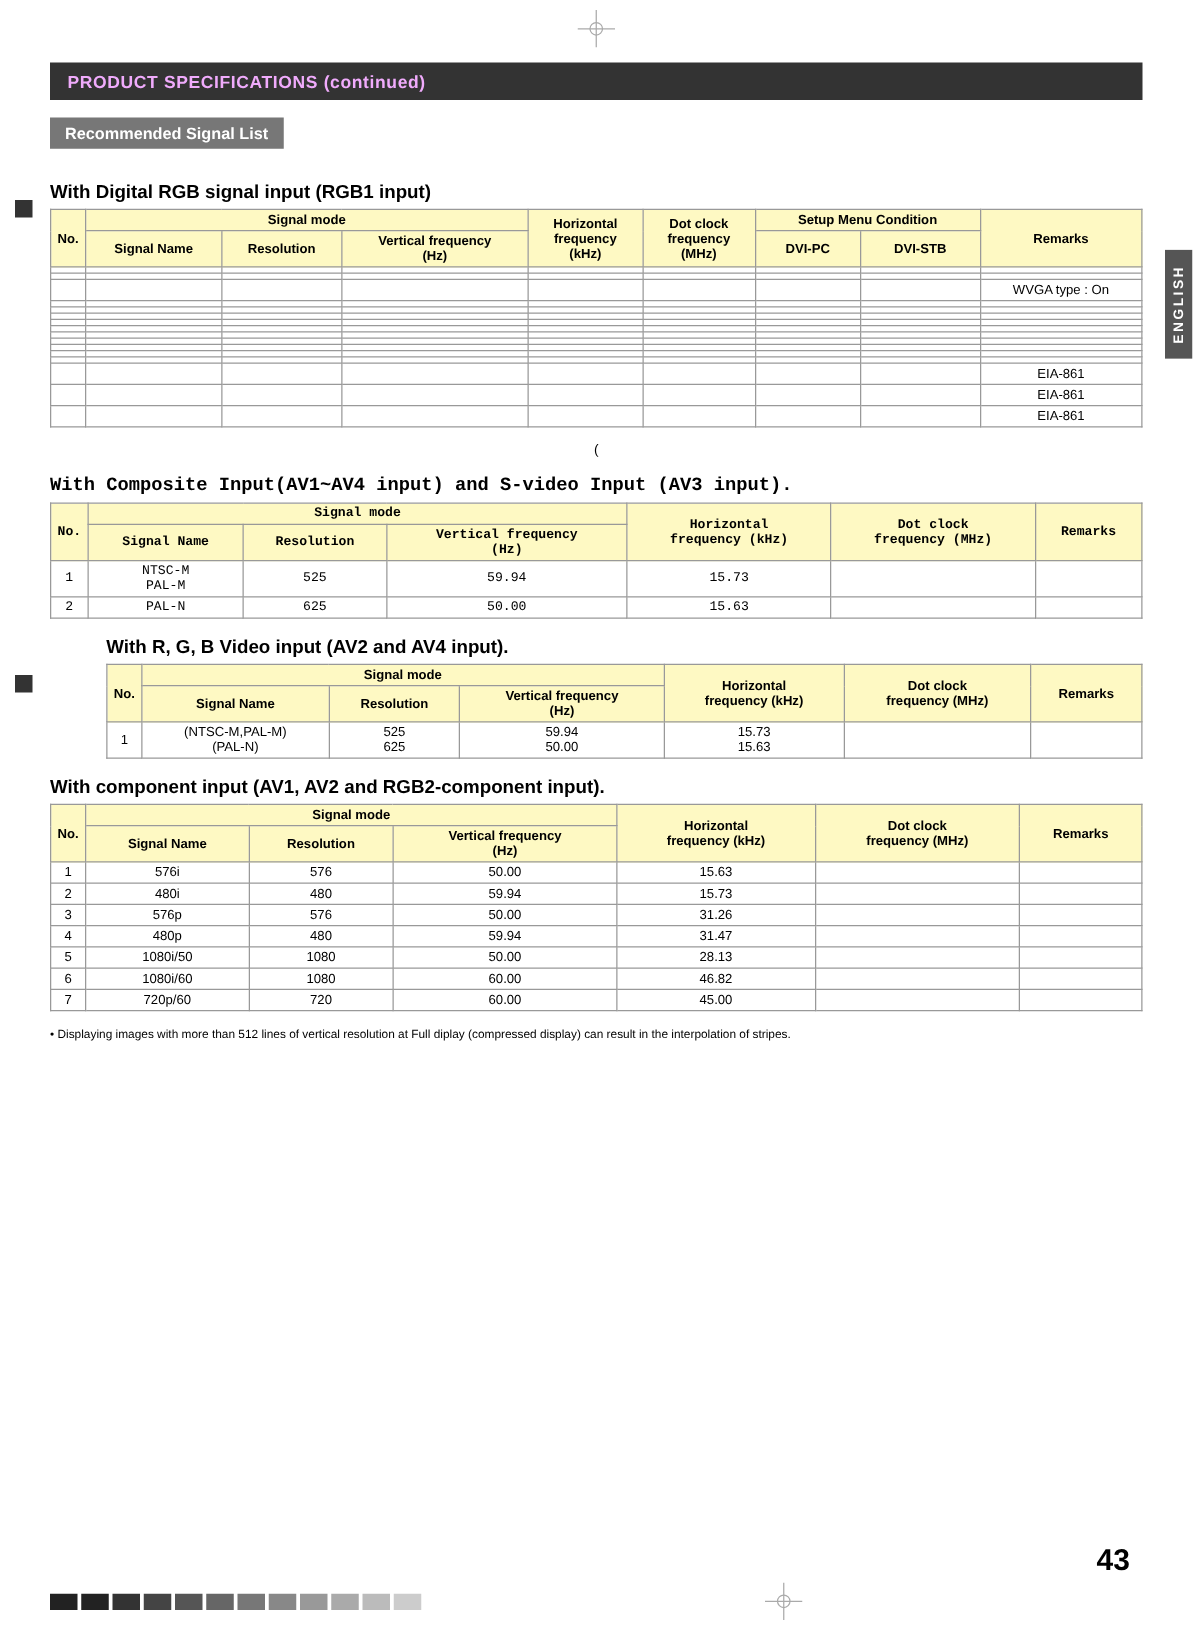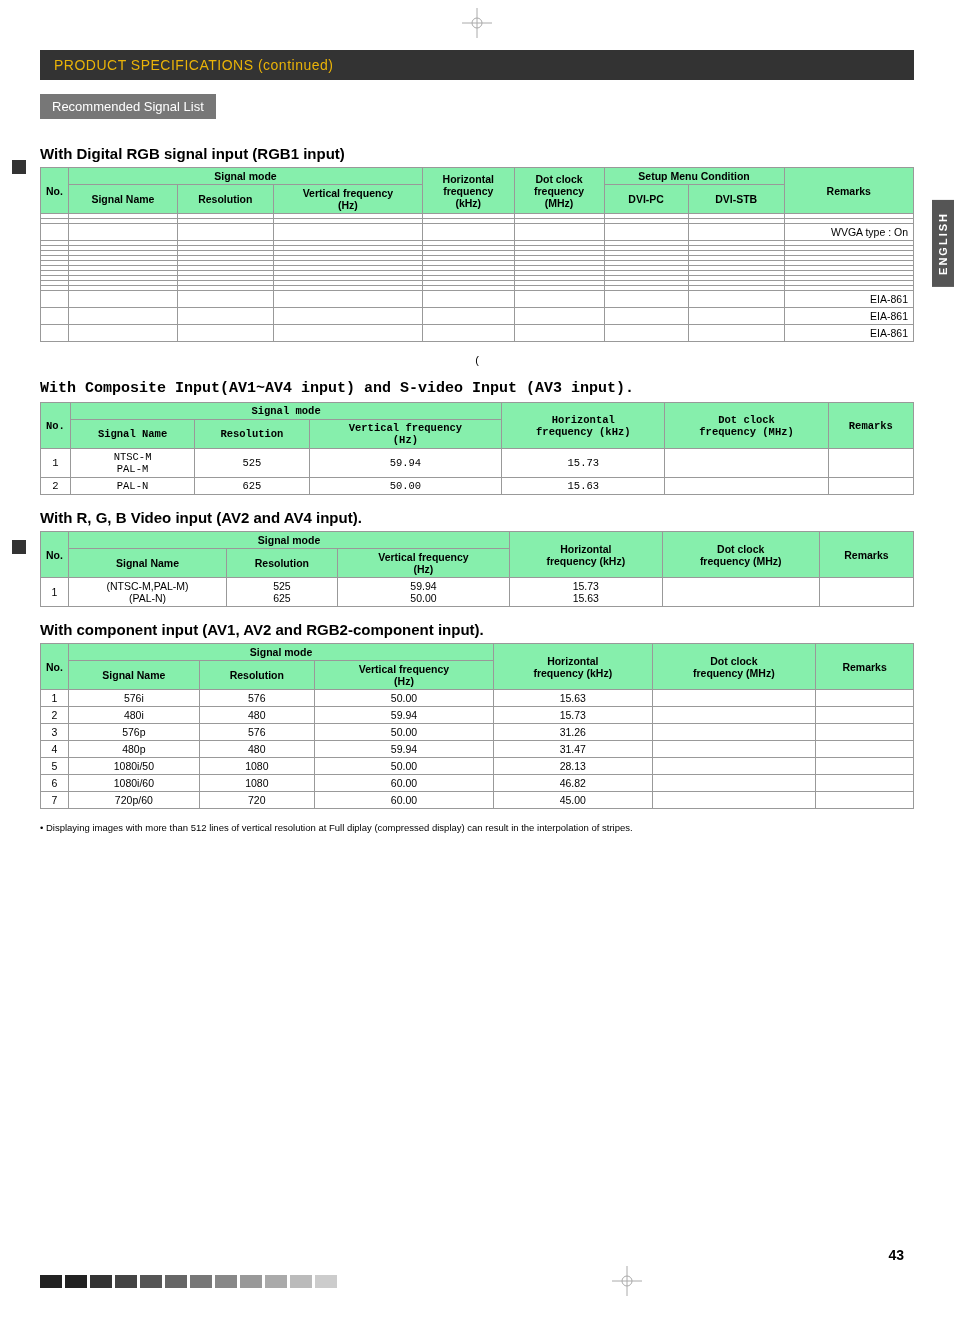--- a/index.html
+++ b/index.html
@@ -28,24 +28,24 @@
       margin-bottom: 12px;
       font-size: 10.5px;
     }
     th, td {
       border: 1px solid #999;
       padding: 2px 5px;
       text-align: center;
       vertical-align: middle;
     }
     th {
-      background: #86efac;
+      background: #fef9c3;
       font-weight: bold;
     }
-    .remarks-col { text-align: right; }
+    .remarks-col { text-align: center; }
 
     .footnotes {
       font-size: 9.5px;
       margin-top: 8px;
       line-height: 1.5;
     }
   </style>
 </head>
 <body>
 
@@ -56,24 +56,24 @@
     <circle cx="15" cy="15" r="5" fill="none" stroke="#aaa" stroke-width="1"></circle>
   </svg>
 </div>
 
 <div style="position:absolute;left:12px;top:160px;width:14px;height:14px;background:#333;"></div>
 <div style="position:absolute;left:12px;top:540px;width:14px;height:14px;background:#333;"></div>
 
 <div style="position:absolute;right:0;top:200px;background:#555;color:#fff;font-size:11px;font-weight:bold;writing-mode:vertical-rl;transform:rotate(180deg);padding:12px 5px;letter-spacing:2px;">ENGLISH</div>
 
 <div style="margin-top:30px;">
-  <div style="background:#333;color:#eab308;font-size:14px;font-weight:normal;padding:7px 14px;margin-bottom:14px;letter-spacing:0.5px;">PRODUCT SPECIFICATIONS (continued)</div>
-
-  
-  <div style="background:#777;color:#fff;font-size:13px;font-weight:normal;padding:5px 12px;margin-bottom:14px;display:inline-block;">Recommended Signal List</div>
+  <div style="background:#333;color:#f0abfc;font-size:14px;font-weight:bold;padding:7px 14px;margin-bottom:14px;letter-spacing:0.5px;">PRODUCT SPECIFICATIONS (continued)</div>
+
+  
+  <div style="background:#777;color:#fff;font-size:13px;font-weight:bold;padding:5px 12px;margin-bottom:14px;display:inline-block;">Recommended Signal List</div>
 
   
   <div>
     <div class="subsection-title">With Digital RGB signal input (RGB1 input)</div>
     <table>
       <thead>
         <tr>
           <th rowspan="2" style="width:28px;">No.</th>
           <th colspan="3">Signal mode</th>
           <th rowspan="2">Horizontal<br>frequency<br>(kHz)</th>
@@ -306,21 +306,21 @@
     <td>50.00</td>
     <td>15.63</td>
     <td></td>
     <td class="remarks-col"></td>
   </tr>
         </tbody>
     </table>
   </div>
 
   
-  <div style="margin-top:14px;">
+  <div style="margin-top:14px;margin-left:45px;">
     <div class="subsection-title">With R, G, B Video input (AV2 and AV4 input).</div>
     <table>
       <thead>
         <tr>
           <th rowspan="2" style="width:28px;">No.</th>
           <th colspan="3">Signal mode</th>
           <th rowspan="2">Horizontal<br>frequency (kHz)</th>
           <th rowspan="2">Dot clock<br>frequency (MHz)</th>
           <th rowspan="2">Remarks</th>
         </tr>
@@ -429,21 +429,21 @@
         </tbody>
     </table>
   </div>
 
   
   <div class="footnotes" id="footnotes-container">
       <p style="margin-bottom: 3px;">• Displaying images with more than 512 lines of vertical resolution at Full diplay (compressed display) can result in the interpolation of stripes.</p>
     </div>
 </div>
 
-<div style="position:absolute;bottom:55px;right:50px;font-size:14px;font-weight:bold;">43</div>
+<div style="position:absolute;bottom:55px;right:50px;font-size:24px;font-weight:bold;">43</div>
 
 <div style="position:absolute;bottom:22px;left:40px;right:40px;display:flex;align-items:center;gap:3px;">
   <div style="width:22px;height:13px;background:#222;"></div>
   <div style="width:22px;height:13px;background:#222;"></div>
   <div style="width:22px;height:13px;background:#333;"></div>
   <div style="width:22px;height:13px;background:#444;"></div>
   <div style="width:22px;height:13px;background:#555;"></div>
   <div style="width:22px;height:13px;background:#666;"></div>
   <div style="width:22px;height:13px;background:#777;"></div>
   <div style="width:22px;height:13px;background:#888;"></div>

